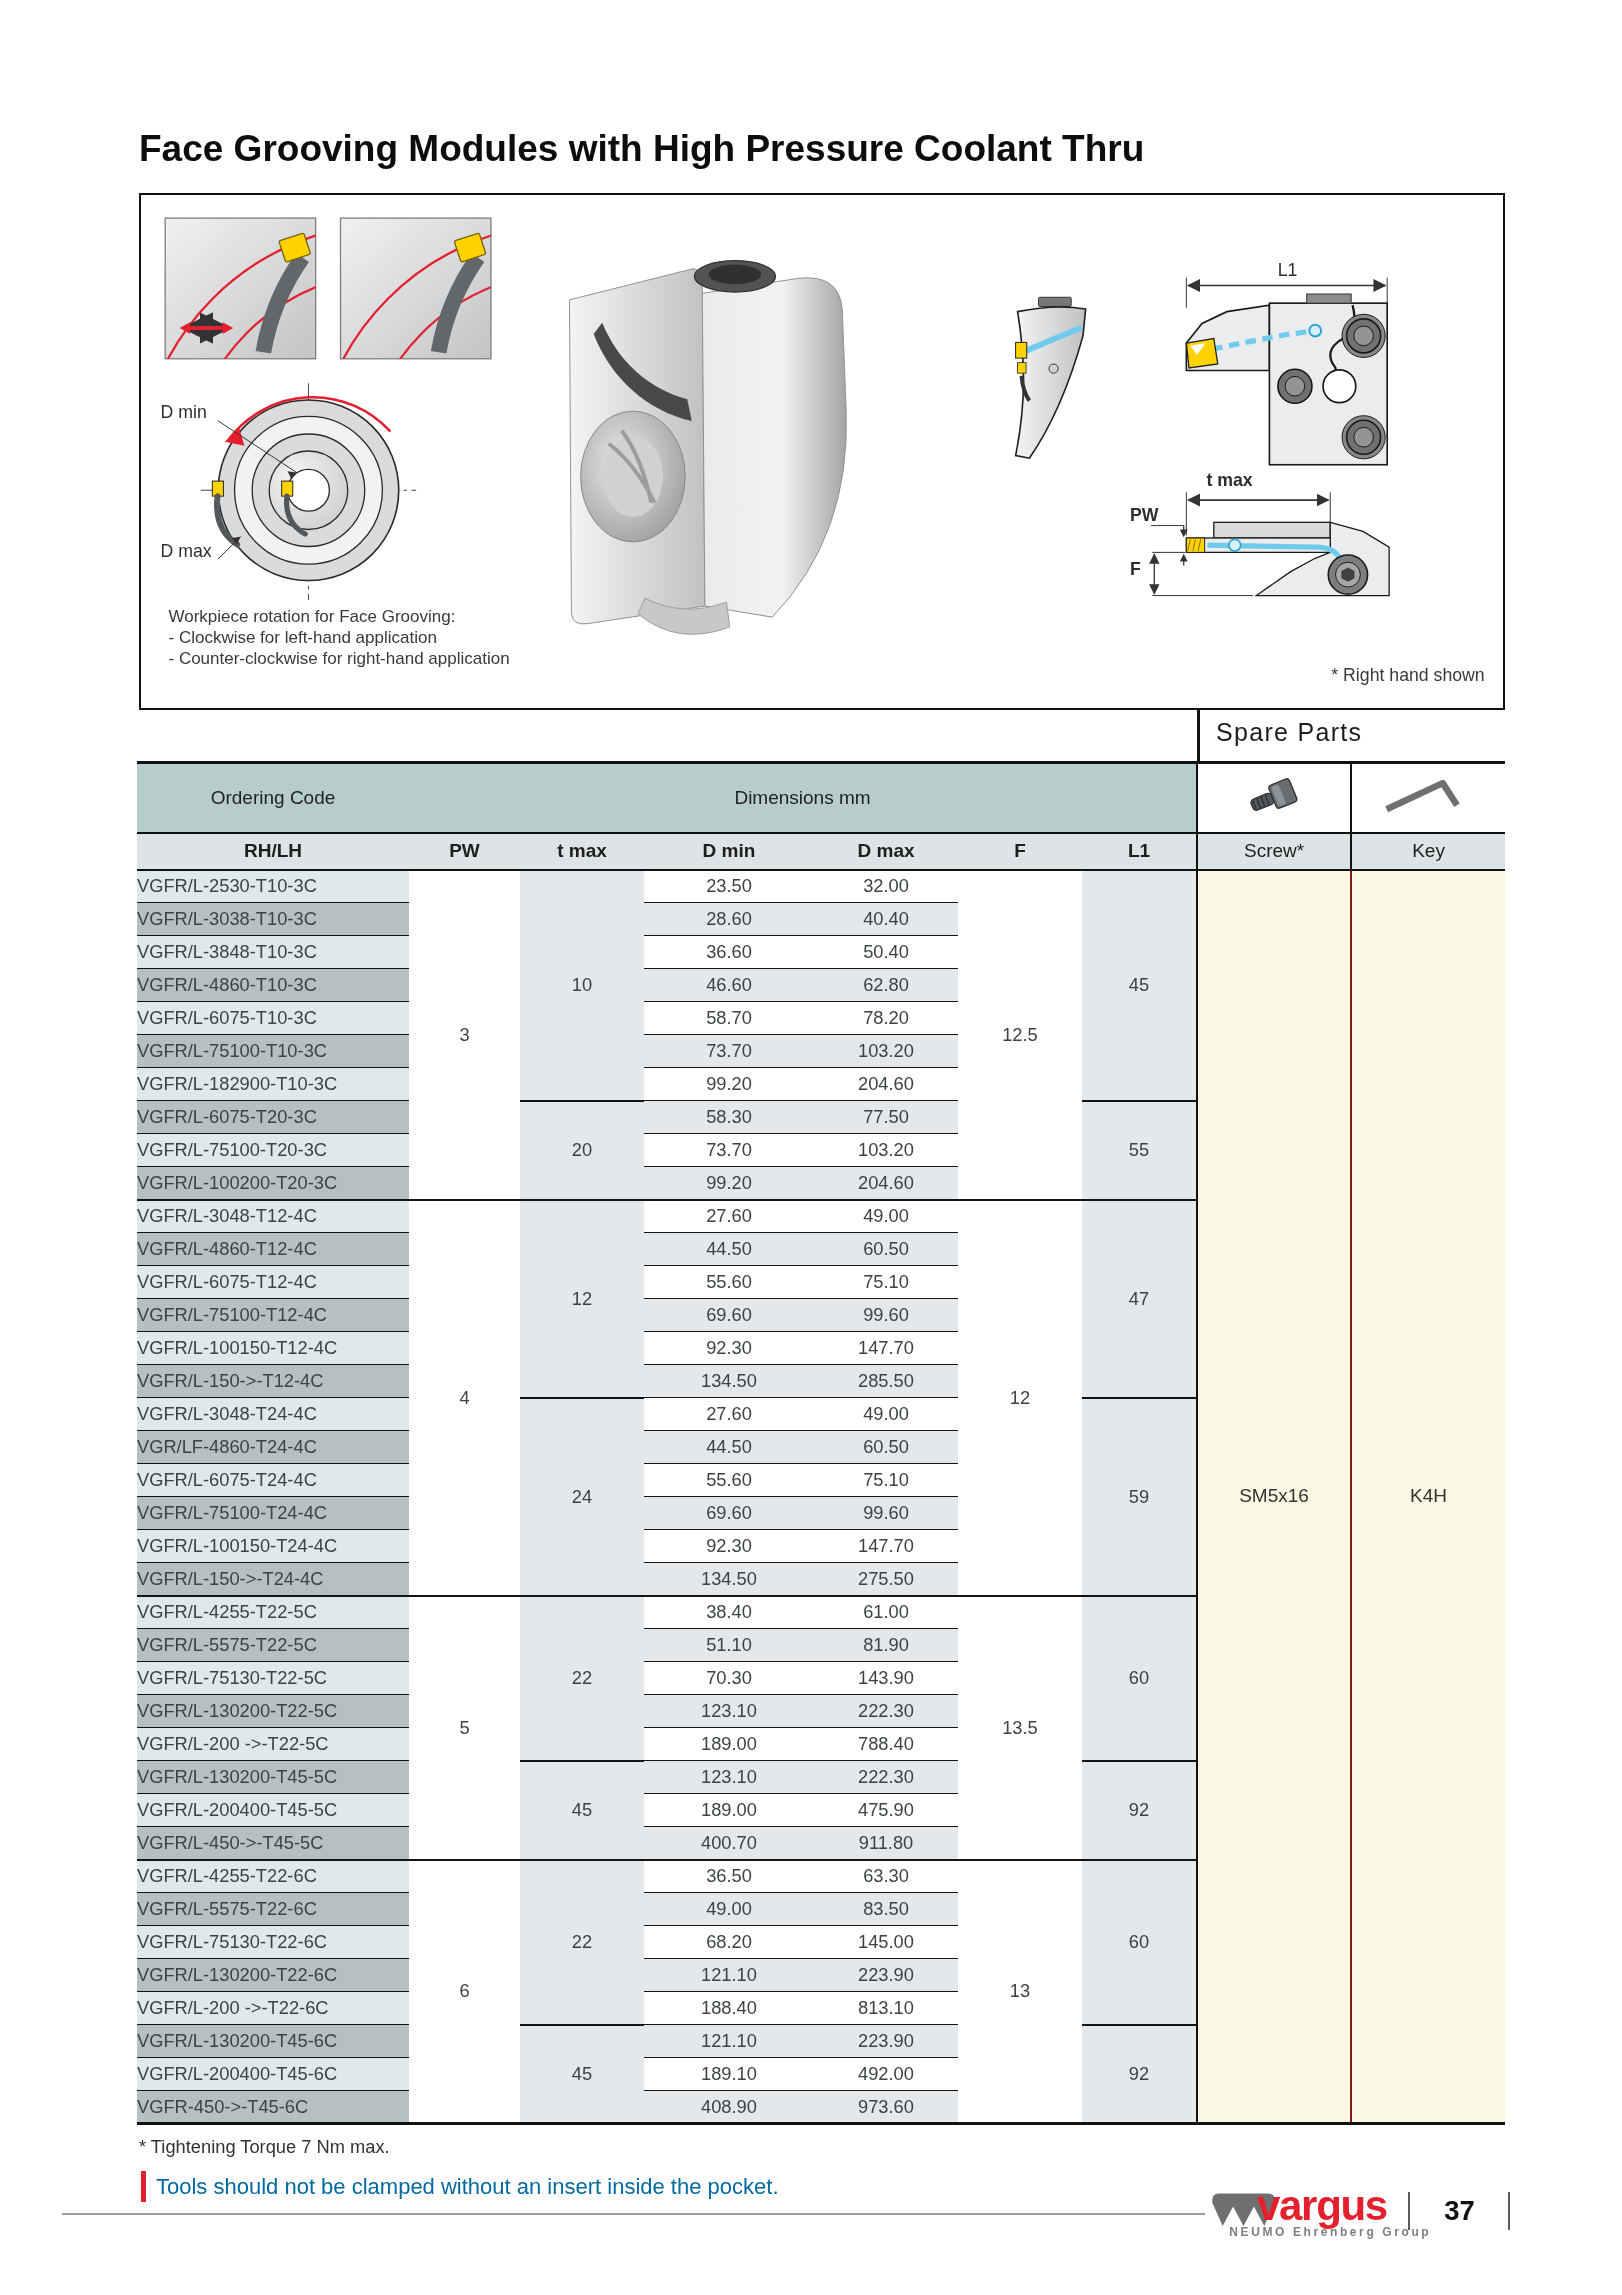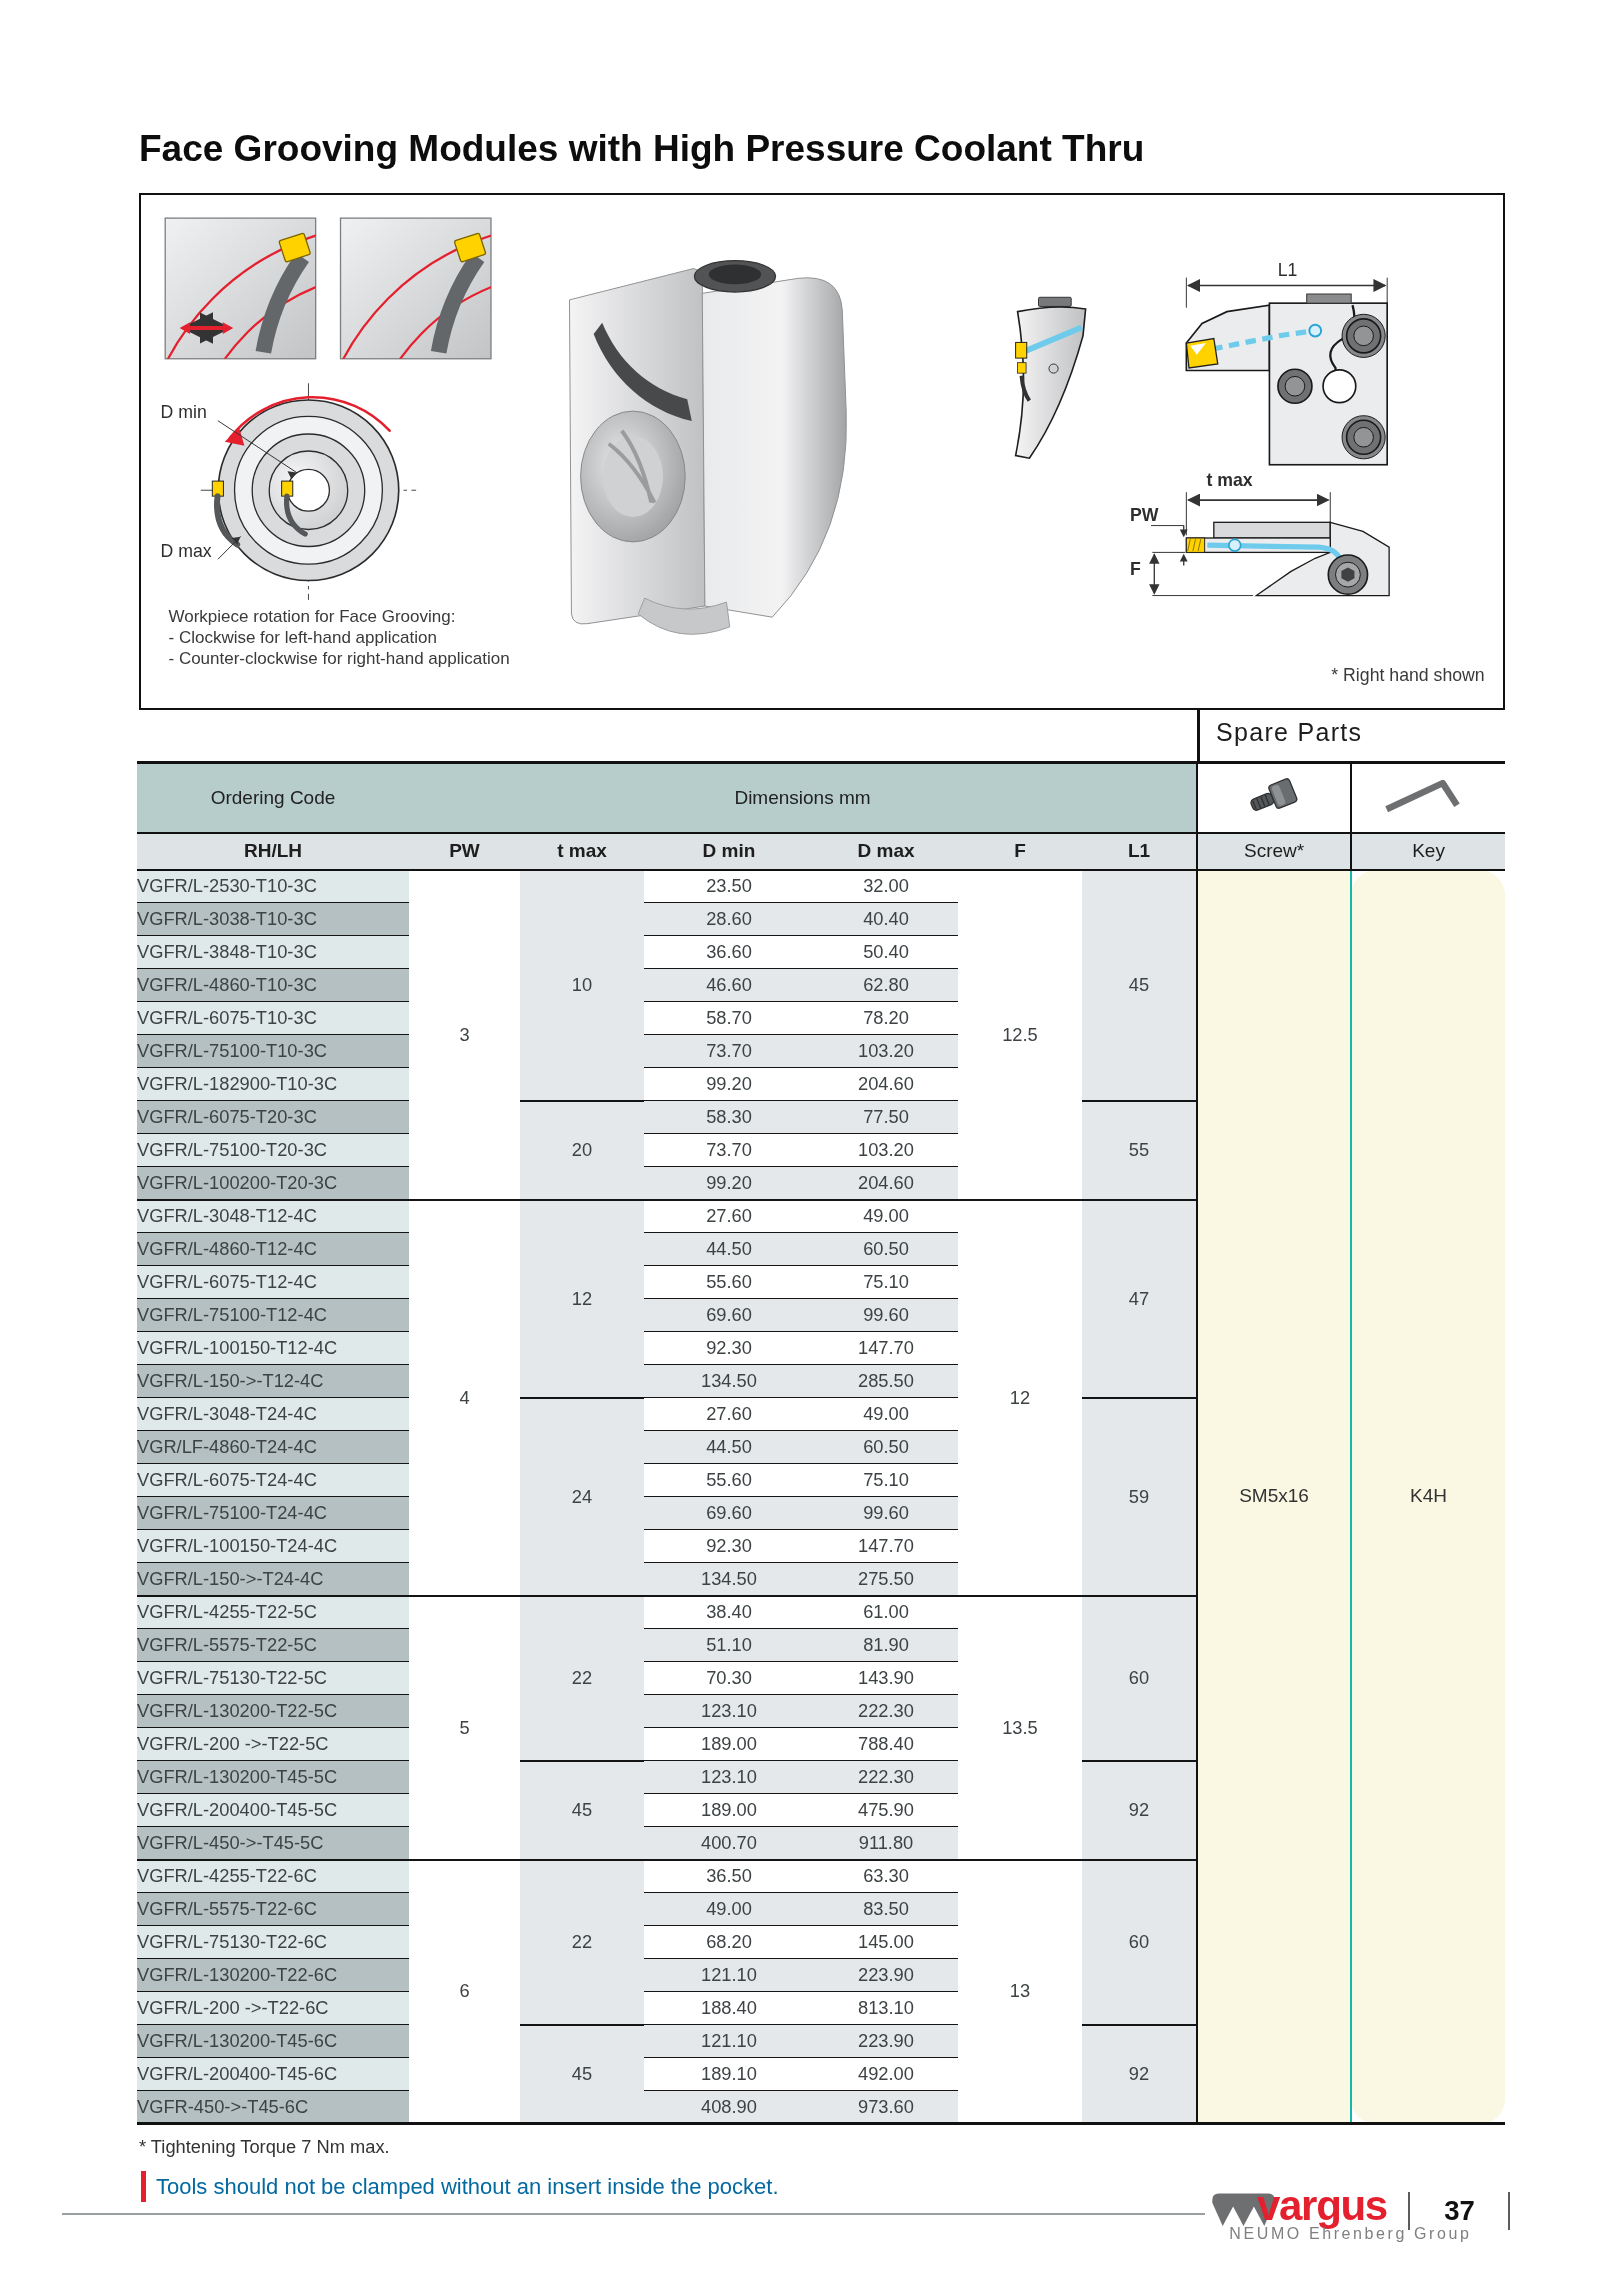--- a/index.html
+++ b/index.html
@@ -55,31 +55,31 @@
   td.code{text-align:left;padding-left:21px;border-bottom:1.3px solid #141414;
     white-space:nowrap;overflow:hidden;}
   td.light{background:#dfe9e9;}
   td.dark{background:#b4c0c2;}
   td.num{text-align:center;background:#fff;border-bottom:1.3px solid #141414;}
   td.shade{background:#e4e8ea;}
   td.pwcell,td.fcell{text-align:center;background:#fff;border-bottom:2.6px solid #141414;}
   td.tmaxcell,td.l1cell{text-align:center;background:#e4e8ea;border-bottom:2px solid #141414;}
   td.gend{border-bottom-width:2.6px;}
   td.screwcell{background:#faf8e3;border-left:2.6px solid #111;text-align:center;font-size:19px;color:#333;}
-  td.keycell{background:#faf8e3;border-left:2px solid #14b8a6;text-align:center;font-size:19px;color:#333;border-radius:25px;}
+  td.keycell{background:#faf8e3;border-left:2px solid #7f1d1d;text-align:center;font-size:19px;color:#333;}
   
   .footnote{position:absolute;left:139px;top:2136px;font-size:18.3px;color:#333;}
   .warning-bar{position:absolute;left:141px;top:2171px;width:5.2px;height:31px;background:#e5202e;}
   .warning-text{position:absolute;left:156px;top:2174px;font-size:22px;color:#0369a1;}
   .bottom-rule{position:absolute;left:62px;top:2213px;width:1143px;height:2px;background:#9aa0a2;}
   .logo{position:absolute;left:1211px;top:2191px;width:203px;height:47px;}
   .logo .mountains{position:absolute;left:0;top:1.3px;}
   .brand-name{position:absolute;left:46px;top:-9.2px;font-size:42px;font-weight:700;
     color:#e5202e;letter-spacing:-1.3px;}
-  .brand-sub{position:absolute;left:18.3px;top:34px;font-size:16px;font-weight:400;
+  .brand-sub{position:absolute;left:18.3px;top:34px;font-size:12px;font-weight:700;
     color:#7d7f81;letter-spacing:2.6px;white-space:nowrap;}
   .foot-bar{position:absolute;top:2192px;width:2px;height:38px;background:#5a5c5e;}
   .foot-bar1{left:1408px;}
   .foot-bar2{left:1508px;}
   .page-number{position:absolute;left:1427px;top:2195px;width:65px;text-align:center;
     font-size:27.5px;font-weight:700;color:#111;}
 </style>
 </head>
 <body>
 

